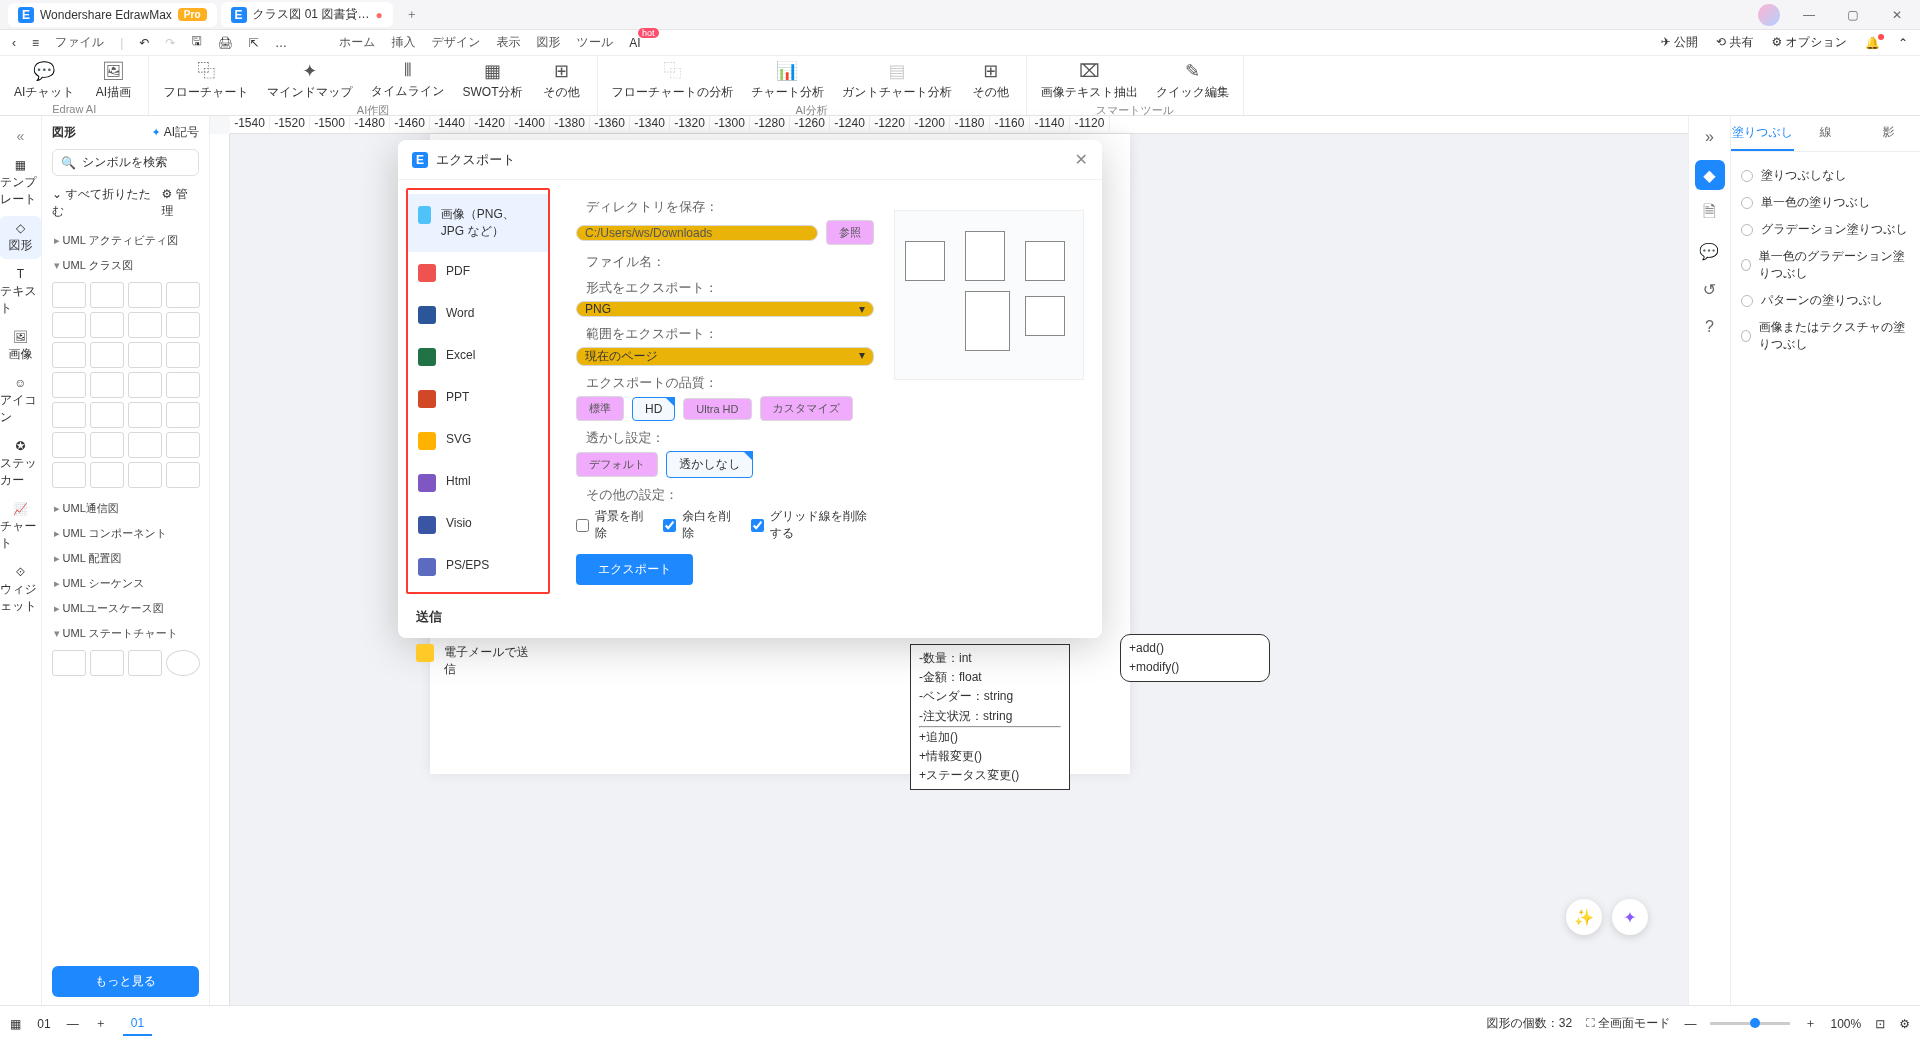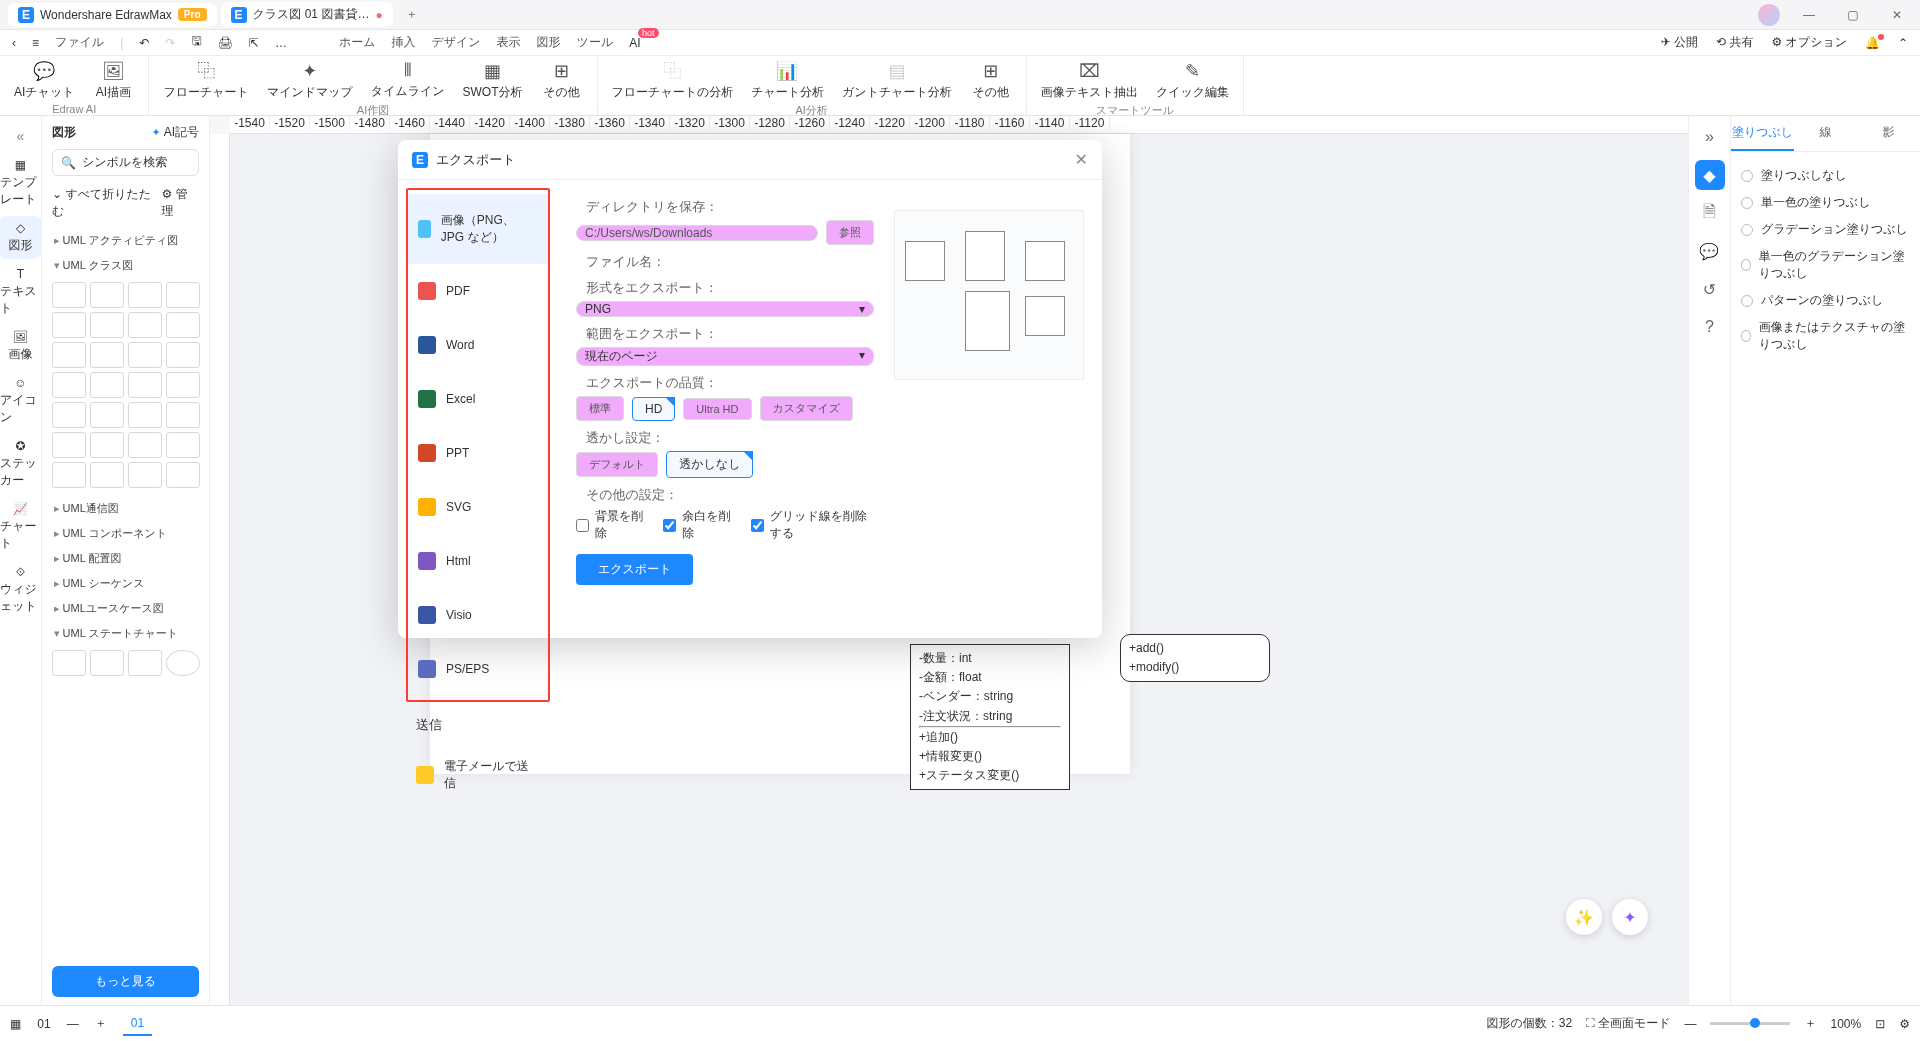--- a/index.html
+++ b/index.html
@@ -67,28 +67,28 @@
 .statusbar{position:absolute;bottom:0;left:0;right:0;height:36px;background:#fff;border-top:1px solid #e5e5e5;display:flex;align-items:center;padding:0 10px;gap:16px;font-size:11px;color:#666}
 .statusbar .right{margin-left:auto;display:flex;gap:14px;align-items:center}
 .pagetab{color:#1e88ff;border-bottom:2px solid #1e88ff;padding:4px 8px}
 
 .dialog{position:absolute;left:398px;top:140px;width:704px;height:498px;background:#fff;border-radius:8px;box-shadow:0 8px 40px rgba(0,0,0,.2);z-index:100;display:flex;flex-direction:column}
 .dlg-title{display:flex;align-items:center;gap:8px;padding:10px 14px;border-bottom:1px solid #f0f0f0}
 .dlg-close{margin-left:auto;color:#888;font-size:16px}
 .dlg-body{flex:1;display:flex}
 .dlg-left{width:160px;padding:8px}
 .fmt-list{border:2px solid #ff3b30;border-radius:2px;padding:4px 0}
-.fmt{display:flex;align-items:center;gap:10px;padding:18px 10px;font-size:12px;color:#444;cursor:pointer}
+.fmt{display:flex;align-items:flex-start;gap:10px;padding:12px 10px;font-size:12px;color:#444;cursor:pointer}
 .fmt.active{background:#eaf3ff;color:#1e88ff}
 .fmt .fi{width:18px;height:18px;border-radius:3px;display:inline-block}
-.send-hd{padding:14px 10px 6px;font-weight:normal;font-size:13px}
+.send-hd{padding:14px 10px 6px;font-weight:bold;font-size:13px}
 .dlg-right{flex:1;padding:10px 18px;display:flex;gap:20px}
 .form{flex:1}
 .form .lbl{color:#666;font-size:13px;margin:8px 10px 4px}
-.form .inp{border:1px solid #d8d8d8;border-radius:8px;padding:0 8px;width:100%;font-size:12px;color:#555;background:#f0abfc}
+.form .inp{border:1px solid #d8d8d8;border-radius:8px;padding:0 8px;width:100%;font-size:12px;color:#555;background:#eab308}
 .form .row{display:flex;gap:8px;align-items:center}
 .btn-sm{border:1px solid #d8d8d8;border-radius:4px;padding:4px 12px;font-size:11px;background:#f0abfc;color:#555}
 .btn-sm.sel{border-color:#1e88ff;color:#1e88ff;background:#f3f9ff;position:relative}
 .corner{position:absolute;top:-1px;right:-1px;width:0;height:0;border-left:10px solid transparent;border-top:10px solid #1e88ff}
 .chk{display:flex;align-items:center;gap:6px;font-size:11px;color:#555}
 .chk input{accent-color:#1e88ff}
 .btn-primary{background:#1e88ff;color:#fff;border:none;border-radius:4px;padding:7px 22px;font-size:12px;margin-top:12px}
 .preview{width:190px;height:170px;background:#fafbfc;border:1px solid #eee;margin-top:20px;position:relative}
 .preview .mini{position:absolute;border:1px solid #888;background:#fff;font-size:5px;padding:2px}
 .fab{position:absolute;right:40px;bottom:70px;display:flex;gap:10px;z-index:50}

